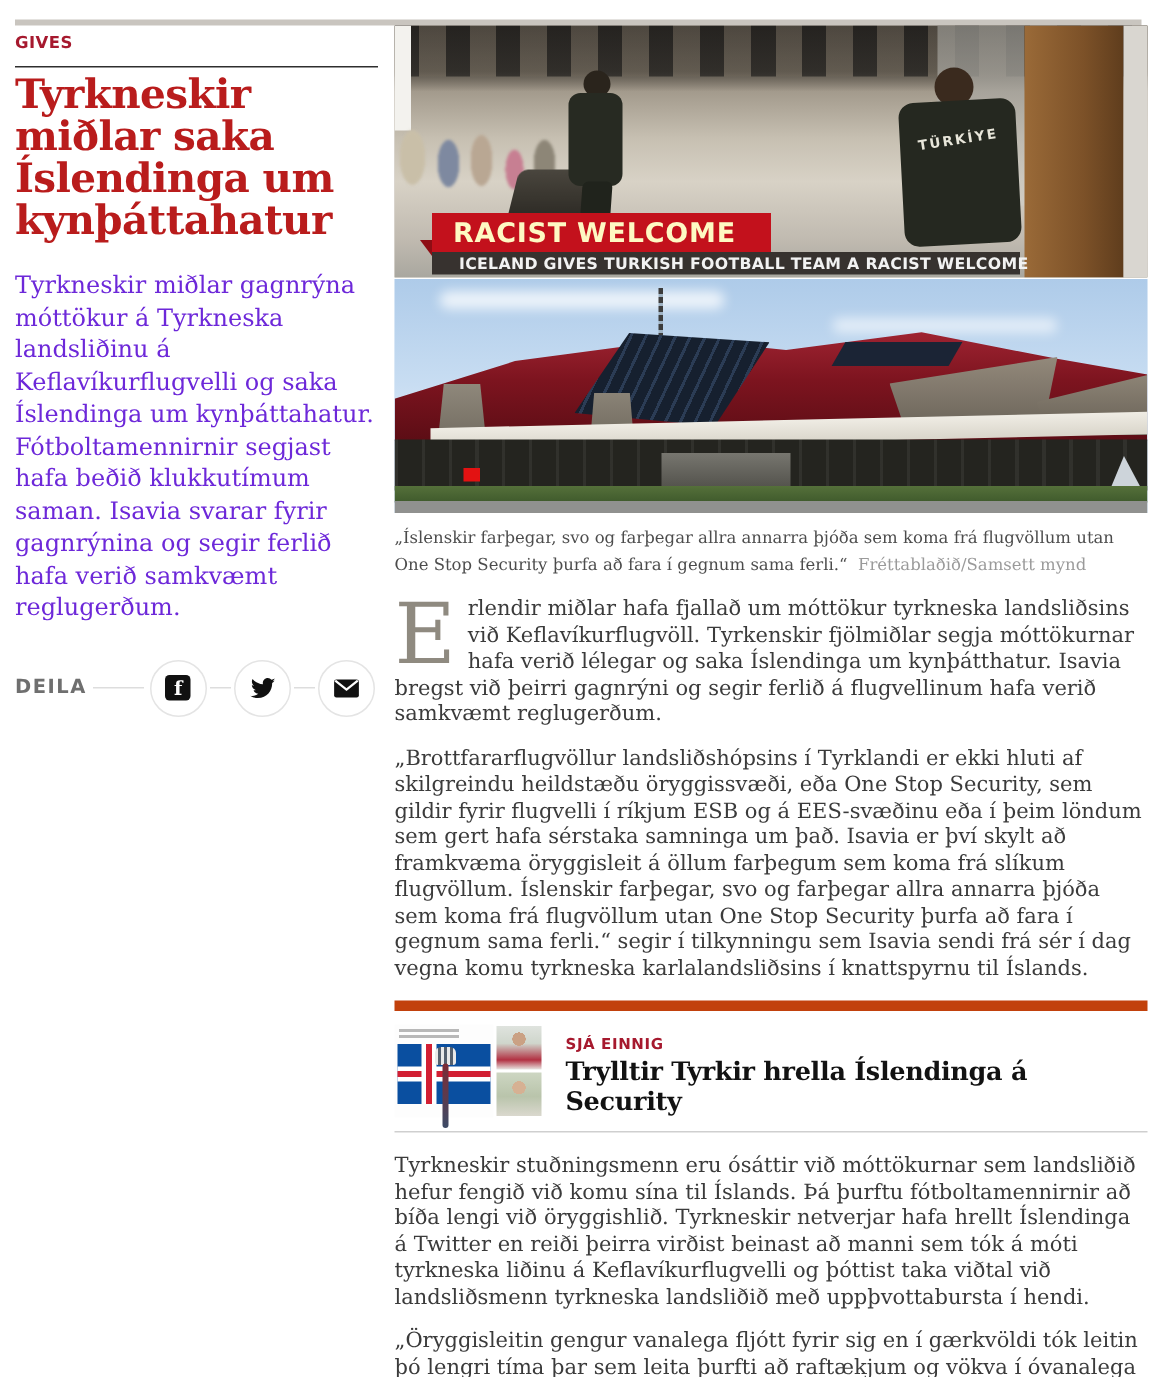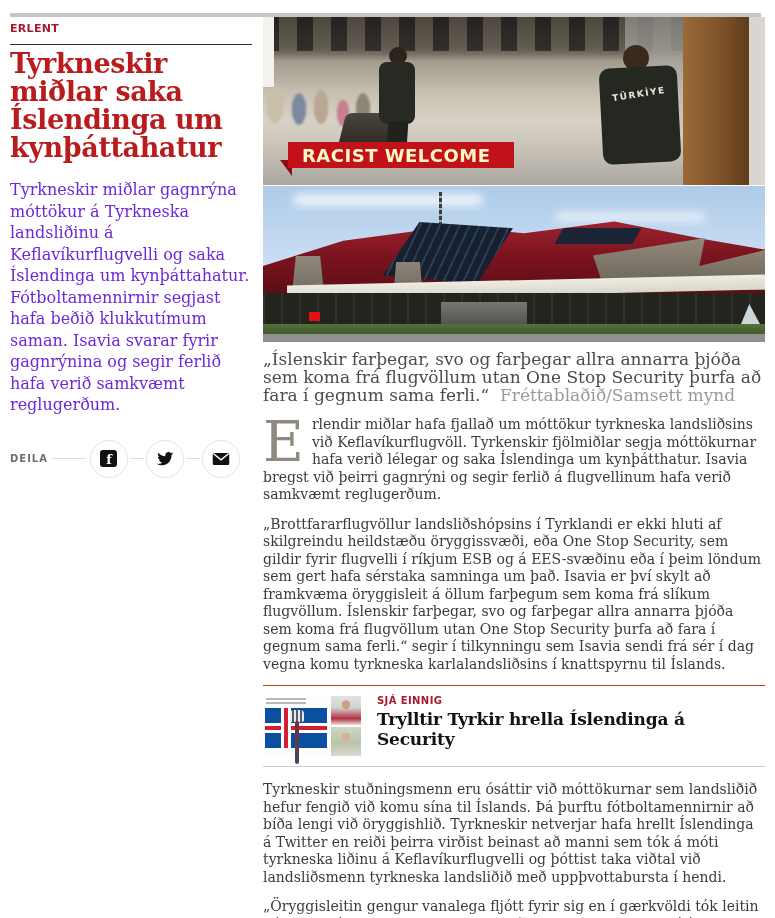--- a/index.html
+++ b/index.html
@@ -27,21 +27,21 @@
   .byline-block { margin-top:28px; }
   .author { margin-top:9px; font-family:"DejaVu Sans", sans-serif; font-weight:bold;
             font-size:12px; color:#1f1f1f; }
   .email  { font-family:"DejaVu Sans", sans-serif; font-size:11.5px; color:#9a9a9a;
             text-decoration:none; display:inline-block; margin-top:2px; }
   .date-block { margin-top:12px; font-family:"DejaVu Sans", sans-serif; font-size:12px;
                 color:#4a4a4a; line-height:17px; }
   .byline-bottom-rule { margin-top:12px; border:none; border-top:1px solid #2e2e2e; }
 
   .share-row { margin-top:24px; display:flex; align-items:center; }
-  .share-label { font-family:"DejaVu Sans", sans-serif; font-weight:bold; font-size:10px;
+  .share-label { font-family:"DejaVu Sans", sans-serif; font-weight:bold; font-size:13px;
                  letter-spacing:1px; color:#6f6f6f; }
   .share-line { height:1px; background:#dddddd; flex:none; }
   .share-line.long { width:34px; margin:0 4px; }
   .share-line.short{ width:14px; margin:0 2px; }
   .share-btn { width:38px; height:38px; border-radius:50%; border:1px solid #e4e4e4;
                background:#fff; display:flex; align-items:center; justify-content:center;
                cursor:pointer; flex:none; }
   .fb-glyph { width:17px; height:17px; background:#111; border-radius:3px; color:#fff;
               font-family:"DejaVu Serif", serif; font-weight:bold; font-size:13px;
               display:flex; align-items:flex-end; justify-content:center; line-height:15px; }
@@ -138,31 +138,31 @@
     background:repeating-linear-gradient(90deg, rgba(255,255,255,.06) 0 2px, transparent 2px 18px); }
   .a-hangar { position:absolute; left:178px; top:116px; width:86px; height:22px;
     background:linear-gradient(180deg,#77766f,#55544e); }
   .a-redlight { position:absolute; left:46px; top:126px; width:11px; height:9px; background:#e31212; }
   .a-tail { position:absolute; right:4px; top:118px; width:26px; height:22px;
     clip-path:polygon(20% 100%, 55% 0, 100% 100%); background:#cdd4da; }
   .a-grass { position:absolute; left:0; top:138px; width:502px; height:11px;
     background:linear-gradient(180deg,#55703a,#3f5a2c); }
   .a-tarmac { position:absolute; left:0; top:148px; width:502px; height:8px; background:#90918f; }
 
-  .caption { margin-top:8px; font-size:17px; line-height:18px; color:#4c4c4c; }
+  .caption { margin-top:8px; font-size:11px; line-height:18px; color:#4c4c4c; }
   .caption .credit { color:#9a9a9a; }
 
   
   .article { margin-top:12px; }
   .article p { font-size:14px; line-height:17.5px; color:#3b3b3b; margin-bottom:12px; }
   .dropcap { float:left; font-size:56px; line-height:44px; padding:4px 8px 0 0;
              color:#8f8a80; font-family:"DejaVu Serif", serif; }
 
-  .related { border-top:1px solid #c2410c; border-bottom:1px solid #cfcfcf;
-             padding:9px 0; margin:6px 0 14px 0; display:flex; gap:14px; align-items:flex-start;
+  .related { border-top:7px solid #c2410c; border-bottom:1px solid #cfcfcf;
+             padding:9px 0; margin:6px 0 14px 0; display:flex; gap:14px; align-items:flex-end;
              cursor:pointer; }
   .rel-thumb { width:100px; height:62px; flex:none; position:relative; background:#ffffff;
                display:flex; }
   .rel-tweet { position:relative; width:66px; height:62px; background:#fdfdfd; flex:none; }
   .rel-tweet-lines { position:absolute; left:3px; top:3px; width:40px; height:8px;
     background:repeating-linear-gradient(180deg,#b8b8b8 0 2px,transparent 2px 4px); }
   .rel-flag { position:absolute; left:2px; top:13px; width:62px; height:40px; background:#0a4fa0; }
   .rel-flag .h-white { position:absolute; left:0; top:15px; width:100%; height:10px; background:#fff; }
   .rel-flag .h-red   { position:absolute; left:0; top:18px; width:100%; height:4px; background:#d21f33; }
   .rel-flag .v-white { position:absolute; left:16px; top:0; width:10px; height:100%; background:#fff; }
@@ -188,21 +188,21 @@
 </style>
 </head>
 <body>
 
 <div class="page">
   <div class="topbar"></div>
 
   <div class="cols">
 
     <div class="col-left">
-      <div class="kicker">ERLENT</div>
+      <div class="kicker">GIVES</div>
       <hr class="rule-dark">
       <h1 class="headline">Tyrkneskir miðlar saka Íslendinga um kynþáttahatur</h1>
       <p class="lede">Tyrkneskir miðlar gagnrýna móttökur á Tyrkneska landsliðinu á Keflavíkurflugvelli og saka Íslendinga um kynþáttahatur. Fótboltamennirnir segjast hafa beðið klukkutímum saman. Isavia svarar fyrir gagnrýnina og segir ferlið hafa verið samkvæmt reglugerðum.</p>
 
 
       <div class="share-row">
         <span class="share-label">DEILA</span>
         <span class="share-line long"></span>
         <button class="share-btn">
           <span class="fb-glyph">f</span>
@@ -243,20 +243,23 @@
           <div class="v-torso-2"></div>
           <div class="v-legs-2"></div>
         </div>
         <div class="v-person-main">
           <div class="v-head-main"></div>
           <div class="v-torso-main">
             <div class="v-shirt-text">TÜRKİYE</div>
           </div>
         </div>
         <div class="banner-red-notch"></div>
+        <div class="banner-gray">
+          <span class="banner-sub">ICELAND GIVES TURKISH FOOTBALL TEAM A RACIST WELCOME</span>
+        </div>
         <div class="banner-red">
           <span class="banner-title">RACIST WELCOME</span>
         </div>
       </figure>
 
       <figure class="fig-airport">
         <div class="a-sky"></div>
         <div class="a-cloud1"></div>
         <div class="a-cloud2"></div>
         <div class="a-mast"></div>

